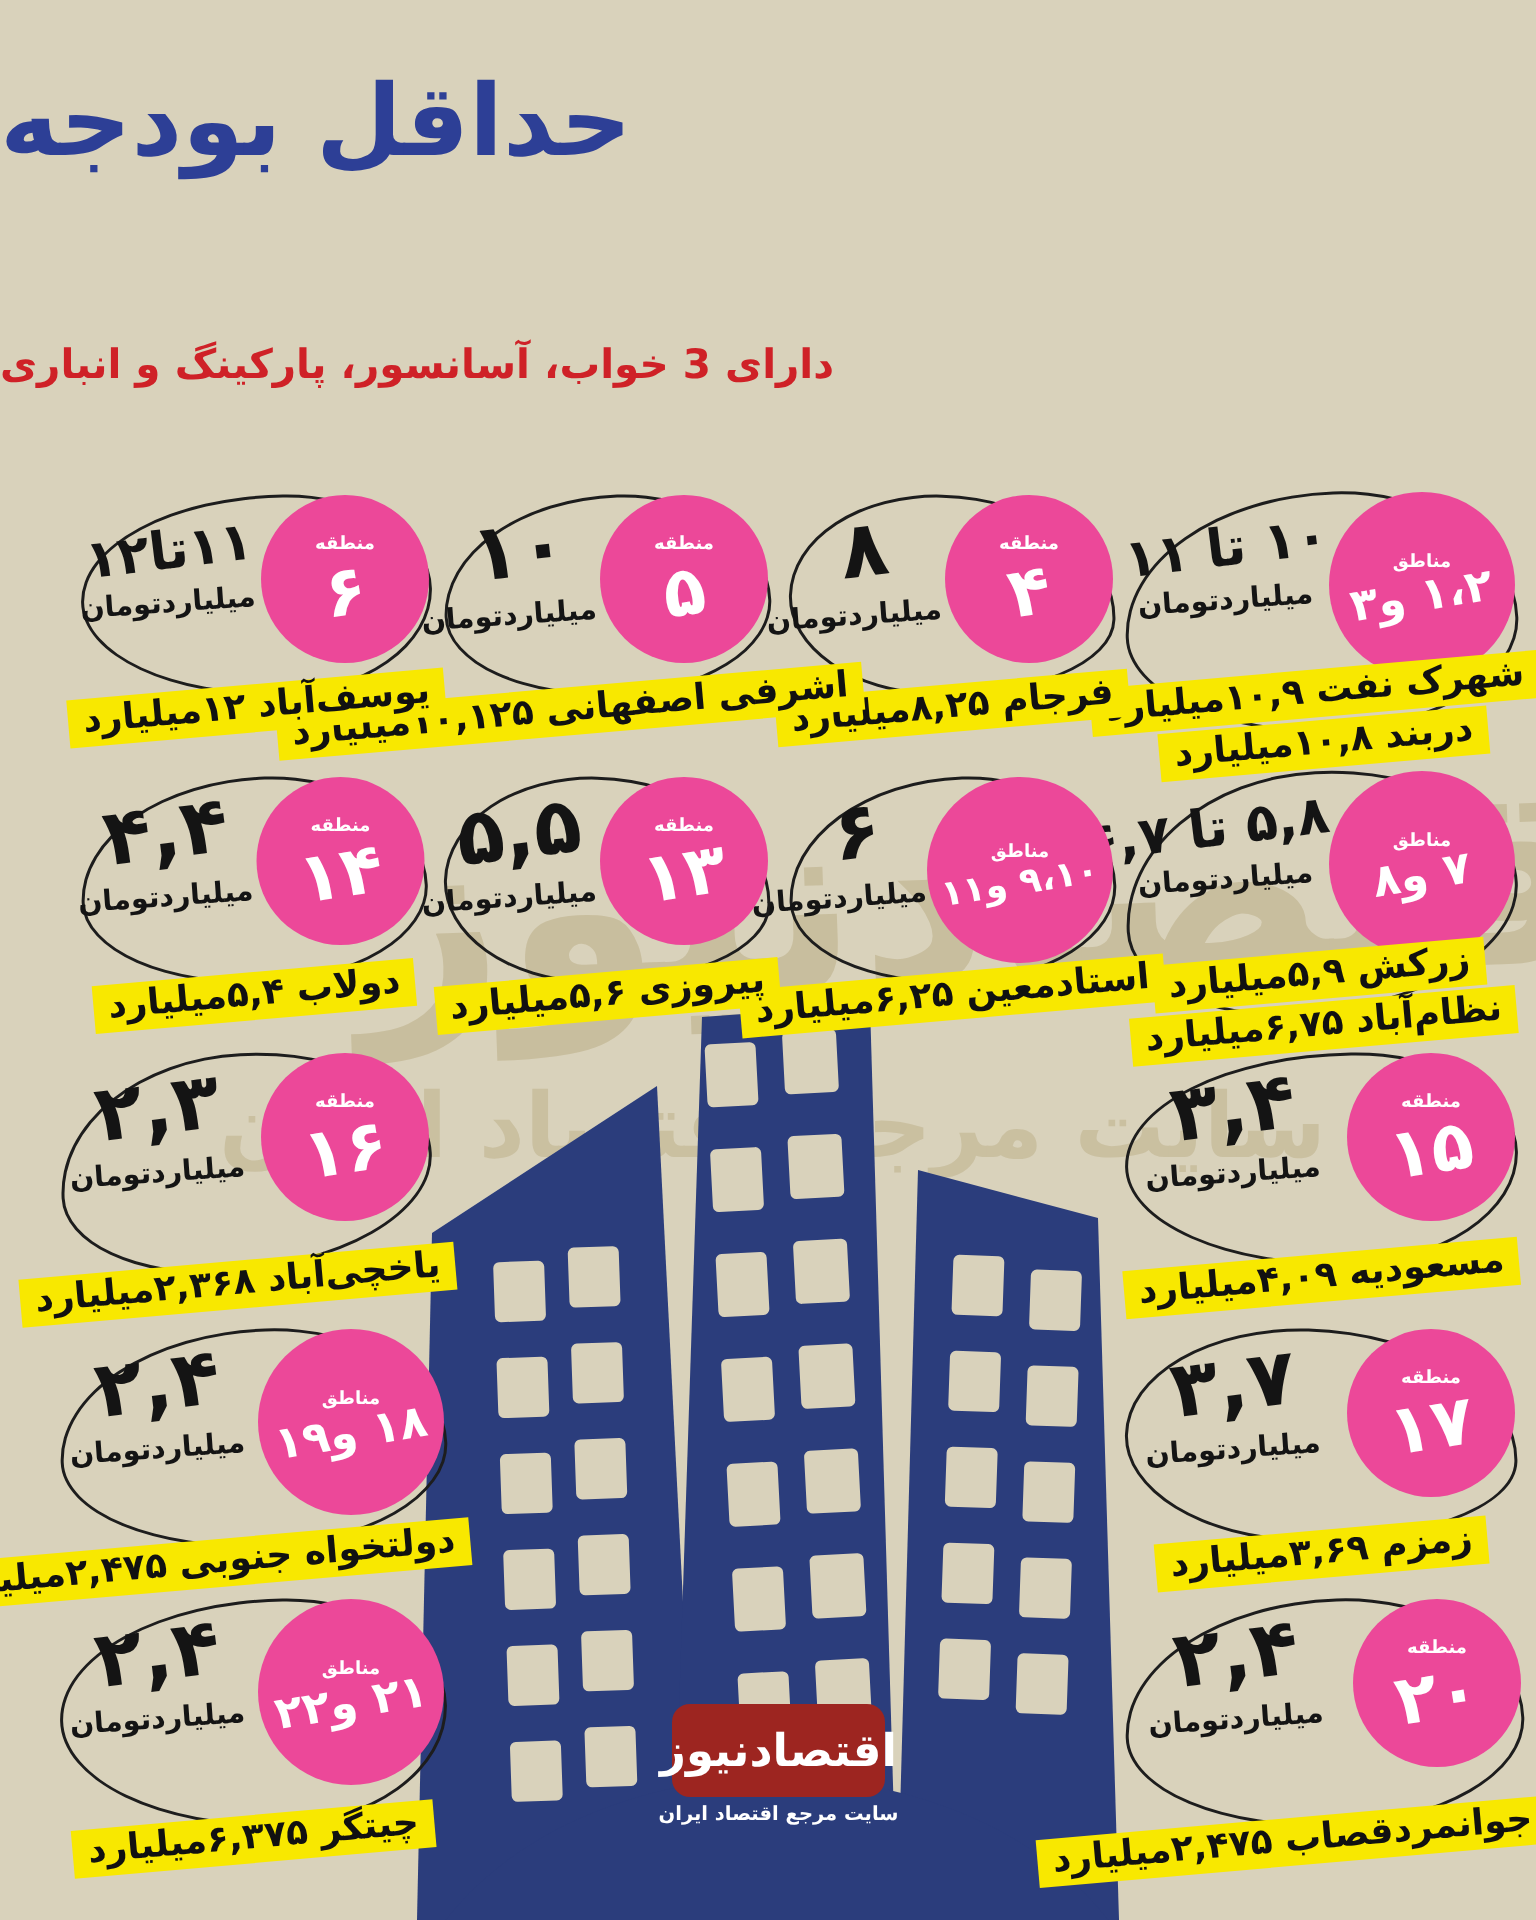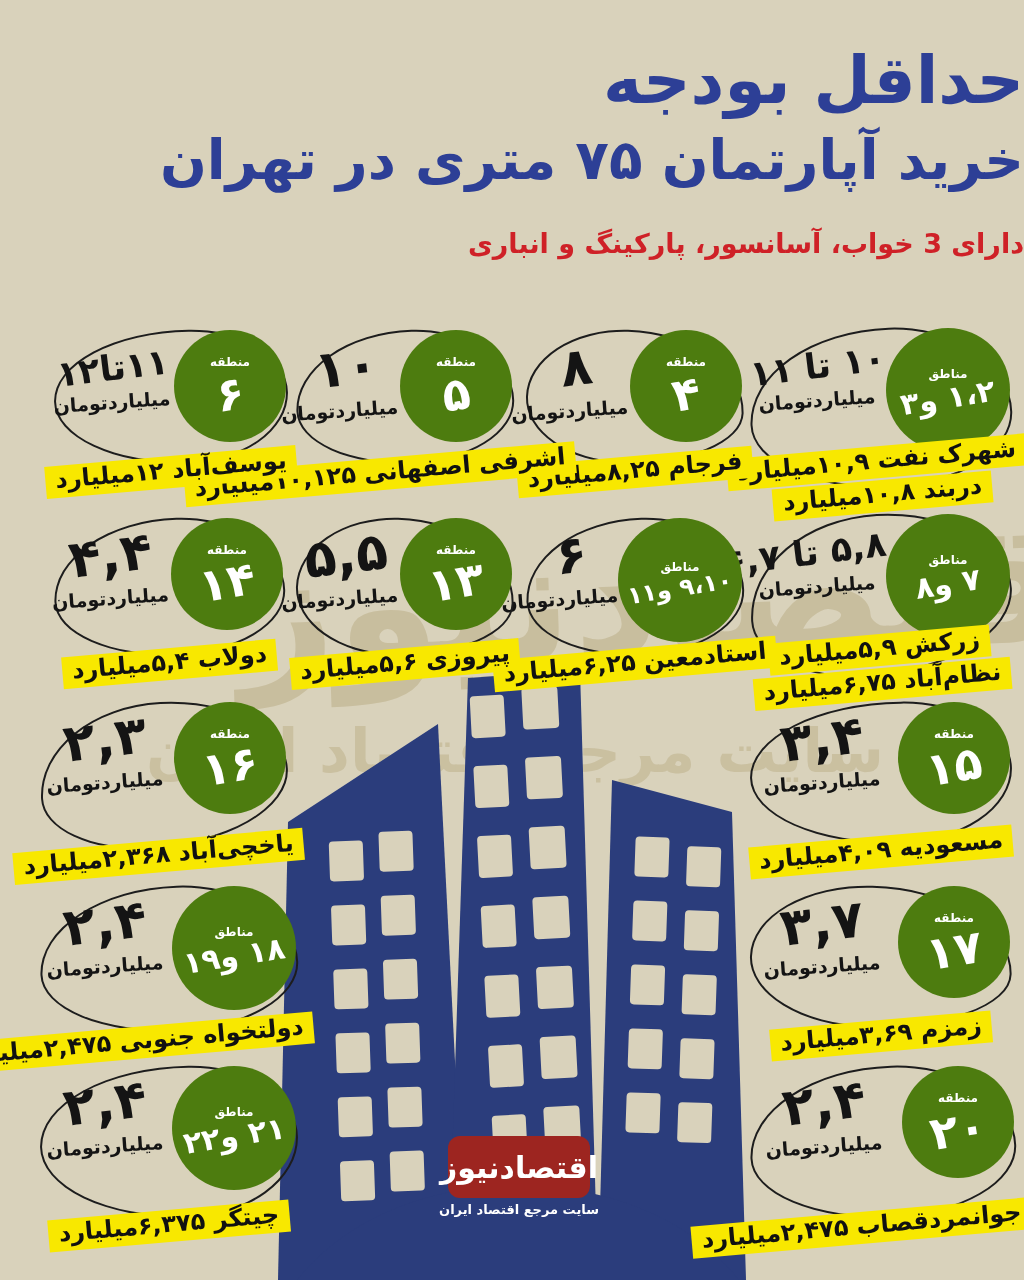--- a/index.html
+++ b/index.html
@@ -1,21 +1,21 @@
 <!DOCTYPE html>
 <html lang="fa" dir="rtl"><head>
 <meta charset="utf-8">
 <style>
   html,body{margin:0;padding:0;background:#d9d2bb;}
   *{box-sizing:border-box;}
   body{font-family:"DejaVu Sans",sans-serif;}
   #canvas{position:relative;width:1024px;height:1280px;margin:0 auto;background:#d9d2bb;overflow:hidden;direction:rtl;}
 
   
-  .hdr{position:absolute;left:0;right:0;text-align:right;z-index:3;}
+  .hdr{position:absolute;left:0;right:0;text-align:left;z-index:3;}
   #title1{top:42px;font-size:66px;font-weight:bold;color:#2d3f96;letter-spacing:-1px;}
   #title2{top:128px;font-size:55px;font-weight:bold;color:#2d3f96;}
   #subtitle{top:228px;font-size:27px;font-weight:bold;color:#cf2127;}
 
   
   .wm{position:absolute;z-index:1;color:#b2a377;font-weight:bold;white-space:nowrap;pointer-events:none;}
   #wm-big{top:498px;left:238px;font-size:168px;opacity:.42;transform:rotate(-2deg);}
   #wm-strip{top:716px;left:50px;width:930px;font-size:60px;letter-spacing:14px;opacity:.38;text-align:center;}
 
   
@@ -24,21 +24,21 @@
   
   #logo-box{position:absolute;left:448px;top:1136px;width:142px;height:62px;background:#9d2520;border-radius:12px;z-index:5;
     display:flex;align-items:center;justify-content:center;color:#fff;font-size:30px;font-weight:bold;}
   #logo-tagline{position:absolute;left:398px;top:1202px;width:242px;text-align:center;color:#fff;
     font-size:13px;font-weight:bold;letter-spacing:2px;z-index:5;}
 
   
   .card{position:absolute;z-index:3;}
   .outline{position:absolute;inset:0 2px 24px 2px;border:2.5px solid #1d1d1d;background:transparent;
     border-radius:54% 46% 48% 52% / 58% 55% 45% 42%;transform:rotate(-2deg);}
-  .badge{position:absolute;top:0;right:4px;width:112px;height:112px;background:#4d7c0f;border-radius:50%;
+  .badge{position:absolute;top:0;right:4px;width:112px;height:112px;background:#ec4899;border-radius:50%;
     color:#fff;display:flex;flex-direction:column;align-items:center;justify-content:center;text-align:center;}
   .badge .areas{font-size:12px;font-weight:bold;margin-bottom:2px;}
   .badge .dnum{font-size:46px;font-weight:bold;line-height:1;transform:rotate(-9deg);white-space:nowrap;}
   .card.plural .badge{width:124px;height:124px;justify-content:center;}
   .card.plural .badge .dnum{font-size:30px;}
   .price-wrap{position:absolute;top:10px;right:118px;left:0;text-align:center;color:#141414;}
   .card.plural .price-wrap{right:128px;}
   .price{font-size:52px;font-weight:bold;line-height:1.05;transform:rotate(-7deg);white-space:nowrap;}
   .card.long .price{font-size:35px;padding-top:10px;}
   .unit{font-size:19px;font-weight:bold;margin-top:4px;transform:rotate(-4deg);}
@@ -70,21 +70,20 @@
   #c2 .outline,#c7 .outline,#c11 .outline{border-radius:46% 54% 55% 45% / 52% 60% 40% 48%;transform:rotate(1.5deg);}
   #c4 .outline,#c9 .outline,#c14 .outline{border-radius:58% 42% 44% 56% / 52% 48% 52% 48%;transform:rotate(-1deg);}
   #c5 .outline,#c10 .outline{border-radius:50% 50% 58% 42% / 62% 50% 50% 38%;transform:rotate(-3deg);}
 </style>
 </head>
 <body>
 
 <div id="canvas">
 
   <div class="hdr" id="title1">حداقل بودجه</div>
-  <div class="hdr" id="title2">خرید آپارتمان ۷۵ متری در تهران</div>
   <div class="hdr" id="subtitle">دارای 3 خواب، آسانسور، پارکینگ و انباری</div>
 
   <div class="wm" id="wm-big">اقتصادنیوز</div>
   <div class="wm" id="wm-strip">سایت مرجع اقتصاد ایران</div>
 
   <div id="building">
     <svg width="468" height="610" viewBox="0 0 468 610" xmlns="http://www.w3.org/2000/svg">
 
       <g fill="#2b3d7c">
         <path d="M10,152 L160,54 L188,610 L0,610 Z"></path>

